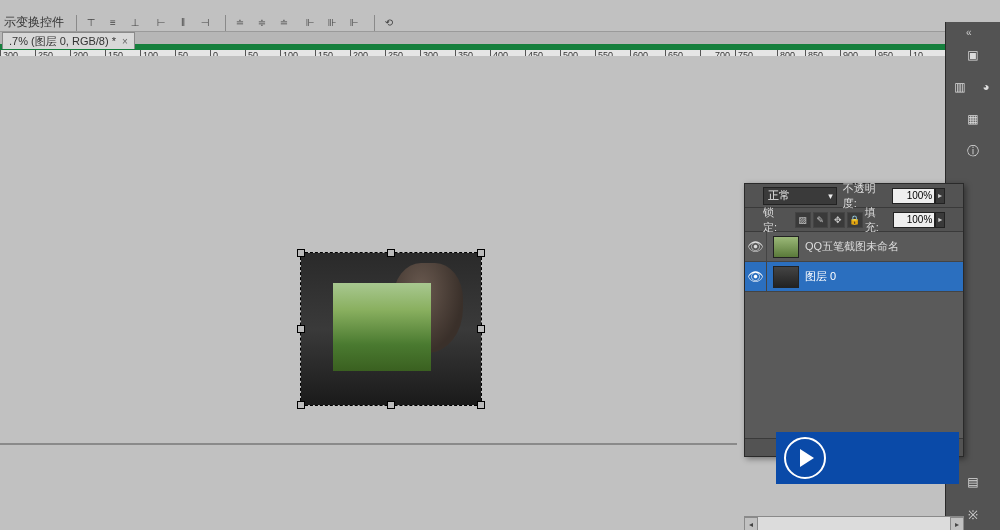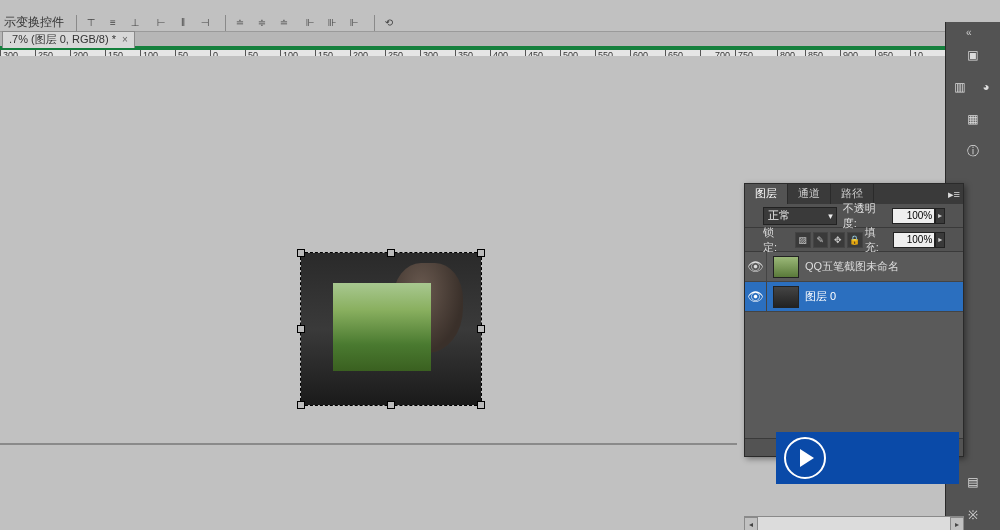--- a/index.html
+++ b/index.html
@@ -24,22 +24,22 @@
   .tb-group { display: flex; gap: 2px; margin-right: 6px; }
   .tb-sep { width: 1px; height: 16px; background: #8a8a8a; margin: 0 4px; }
   .tb-btn {
     width: 20px; height: 18px;
     display: flex; align-items: center; justify-content: center;
     color: #444; font-size: 10px;
   }
   .tab-bar {
     height: 18px;
     background: #b6b6b6;
-    border-bottom: 4px solid #15803d;
-    display: flex; align-items: center;
+    border-bottom: 6px solid #15803d;
+    display: flex; 
     padding-left: 2px;
     width: 945px;
   }
   .tab {
     height: 17px;
     background: #d8d8d8;
     border: 1px solid #8a8a8a;
     border-bottom: none;
     padding: 0 6px;
     display: flex; align-items: center;
@@ -302,26 +302,20 @@
   <div style="flex:1"></div>
   <div class="rc-row" style="margin-top:auto">
     <div class="rc-icon">▤</div>
   </div>
   <div class="rc-row">
     <div class="rc-icon">※</div>
   </div>
 </div>
 
 <div class="layers-panel">
-  <div class="panel-tabs">
-    <div class="panel-tab active">图层</div>
-    <div class="panel-tab">通道</div>
-    <div class="panel-tab">路径</div>
-    <div class="panel-menu">▸≡</div>
-  </div>
   <div class="panel-row">
     <div class="blend-select">
       <span>正常</span>
       <span class="arrow">▾</span>
     </div>
     <span class="opacity-label">不透明度:</span>
     <div class="opacity-val">
       <span>100%</span>
     </div>
     <div class="opacity-arrow">▸</div>

